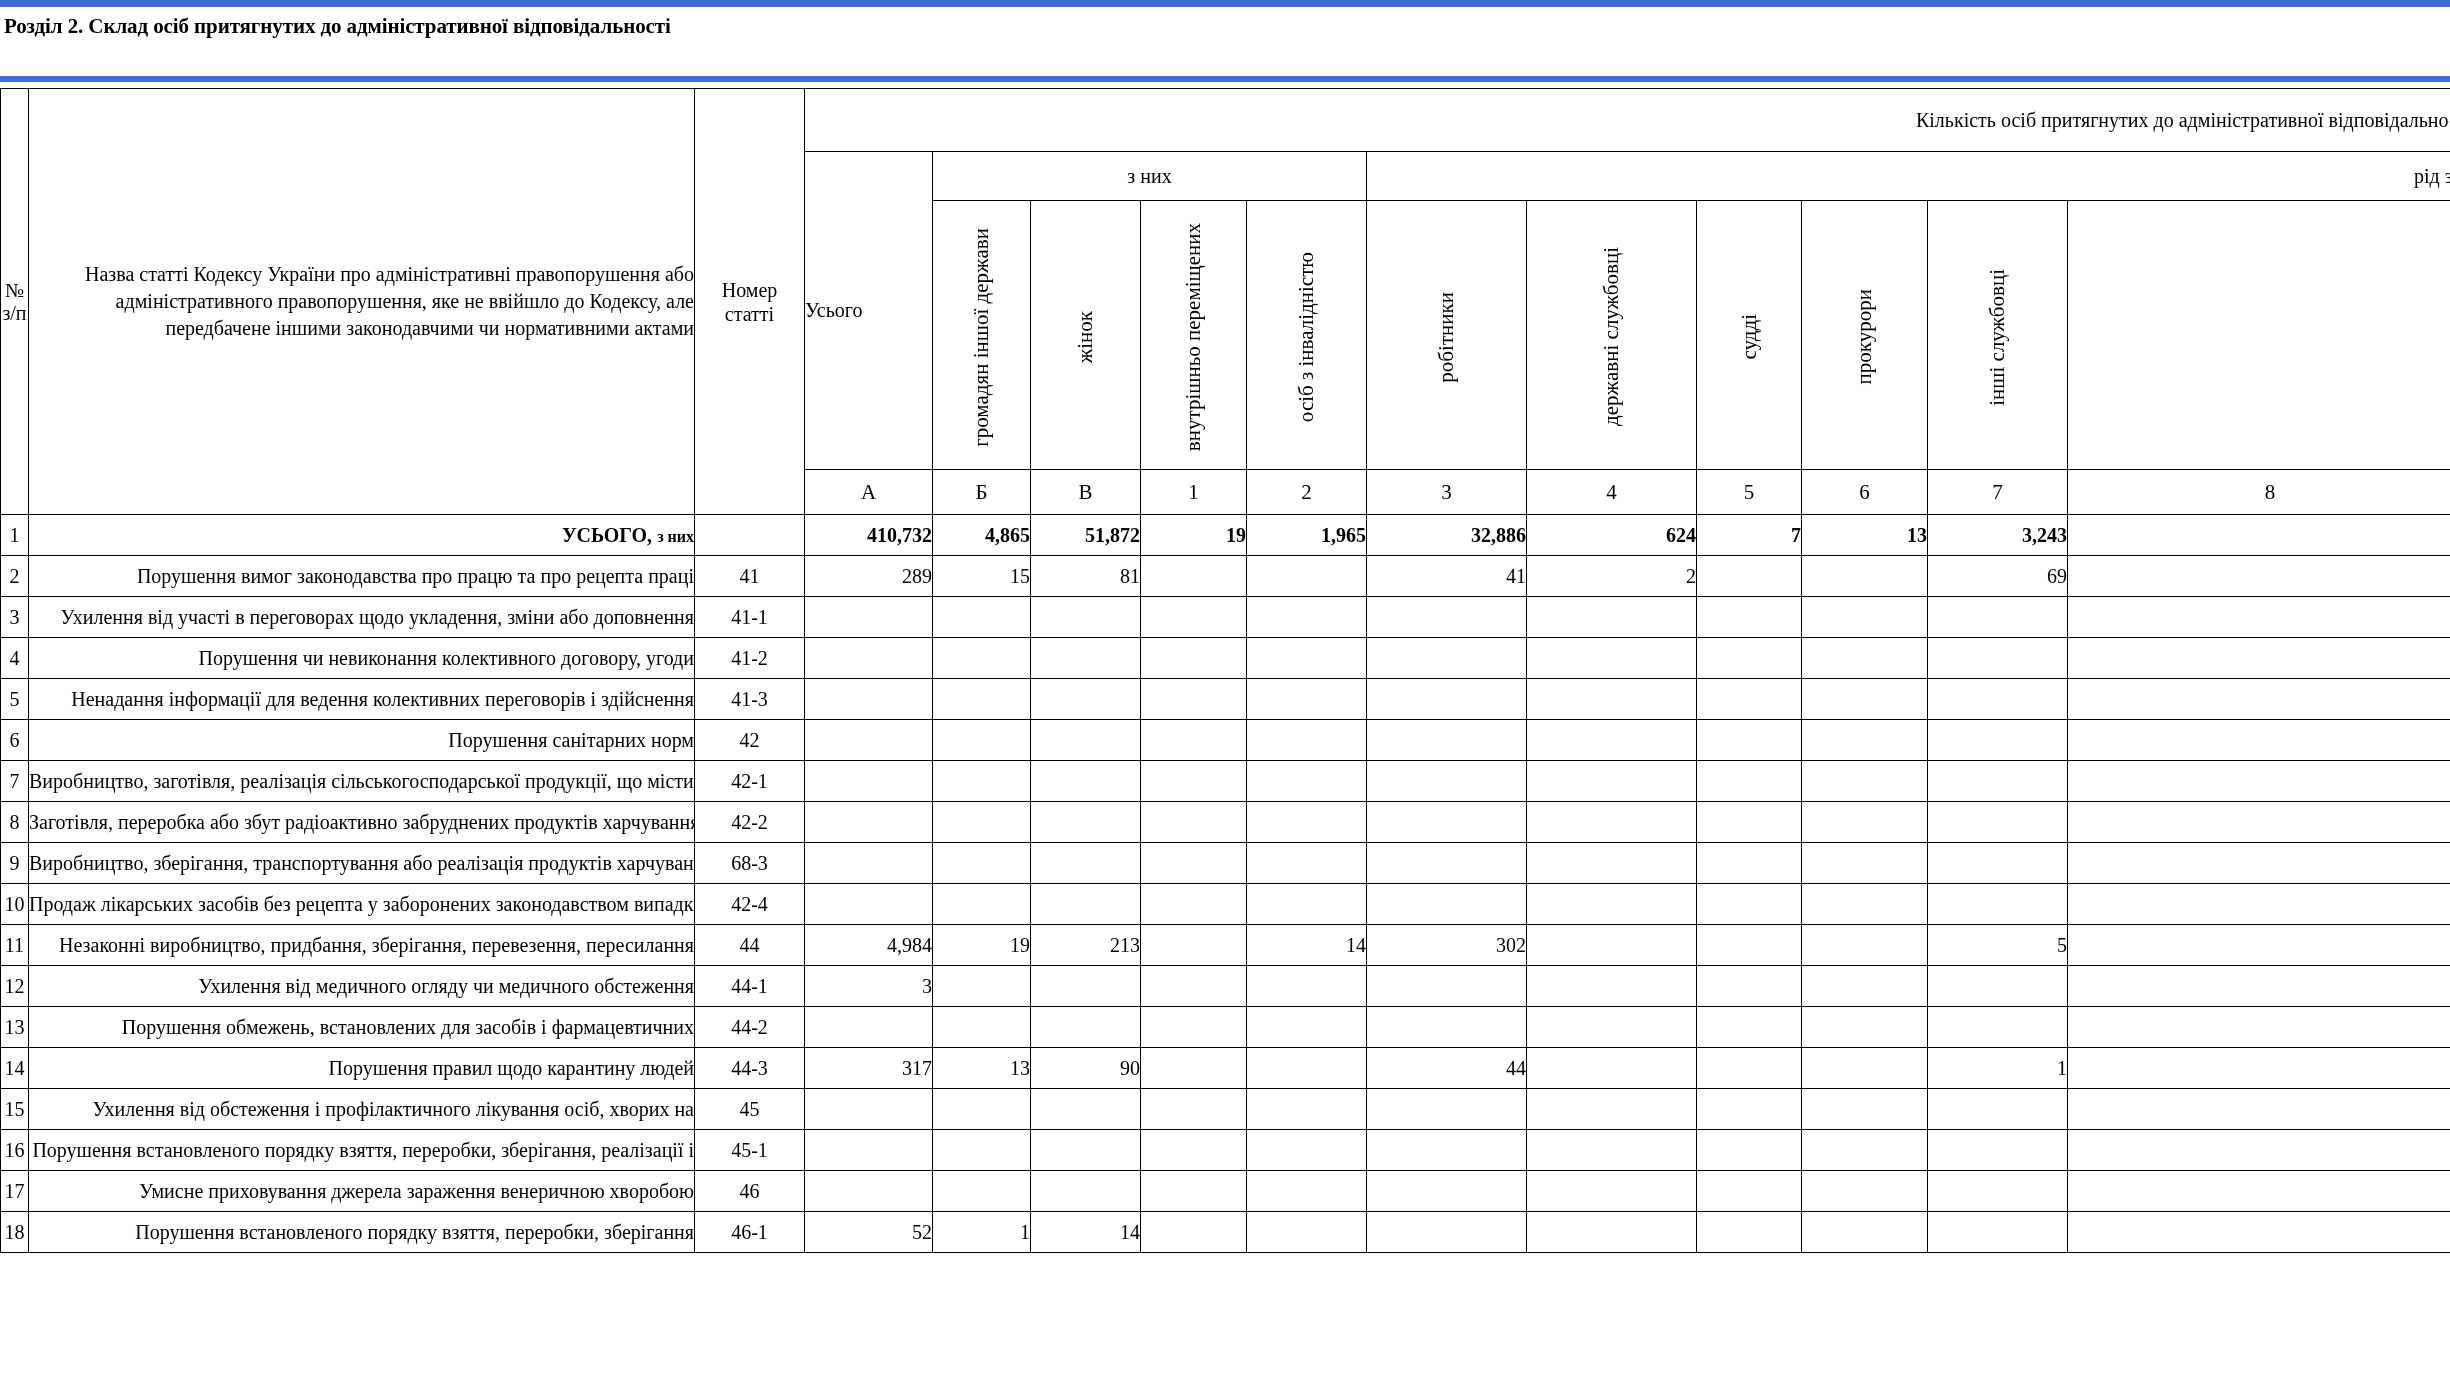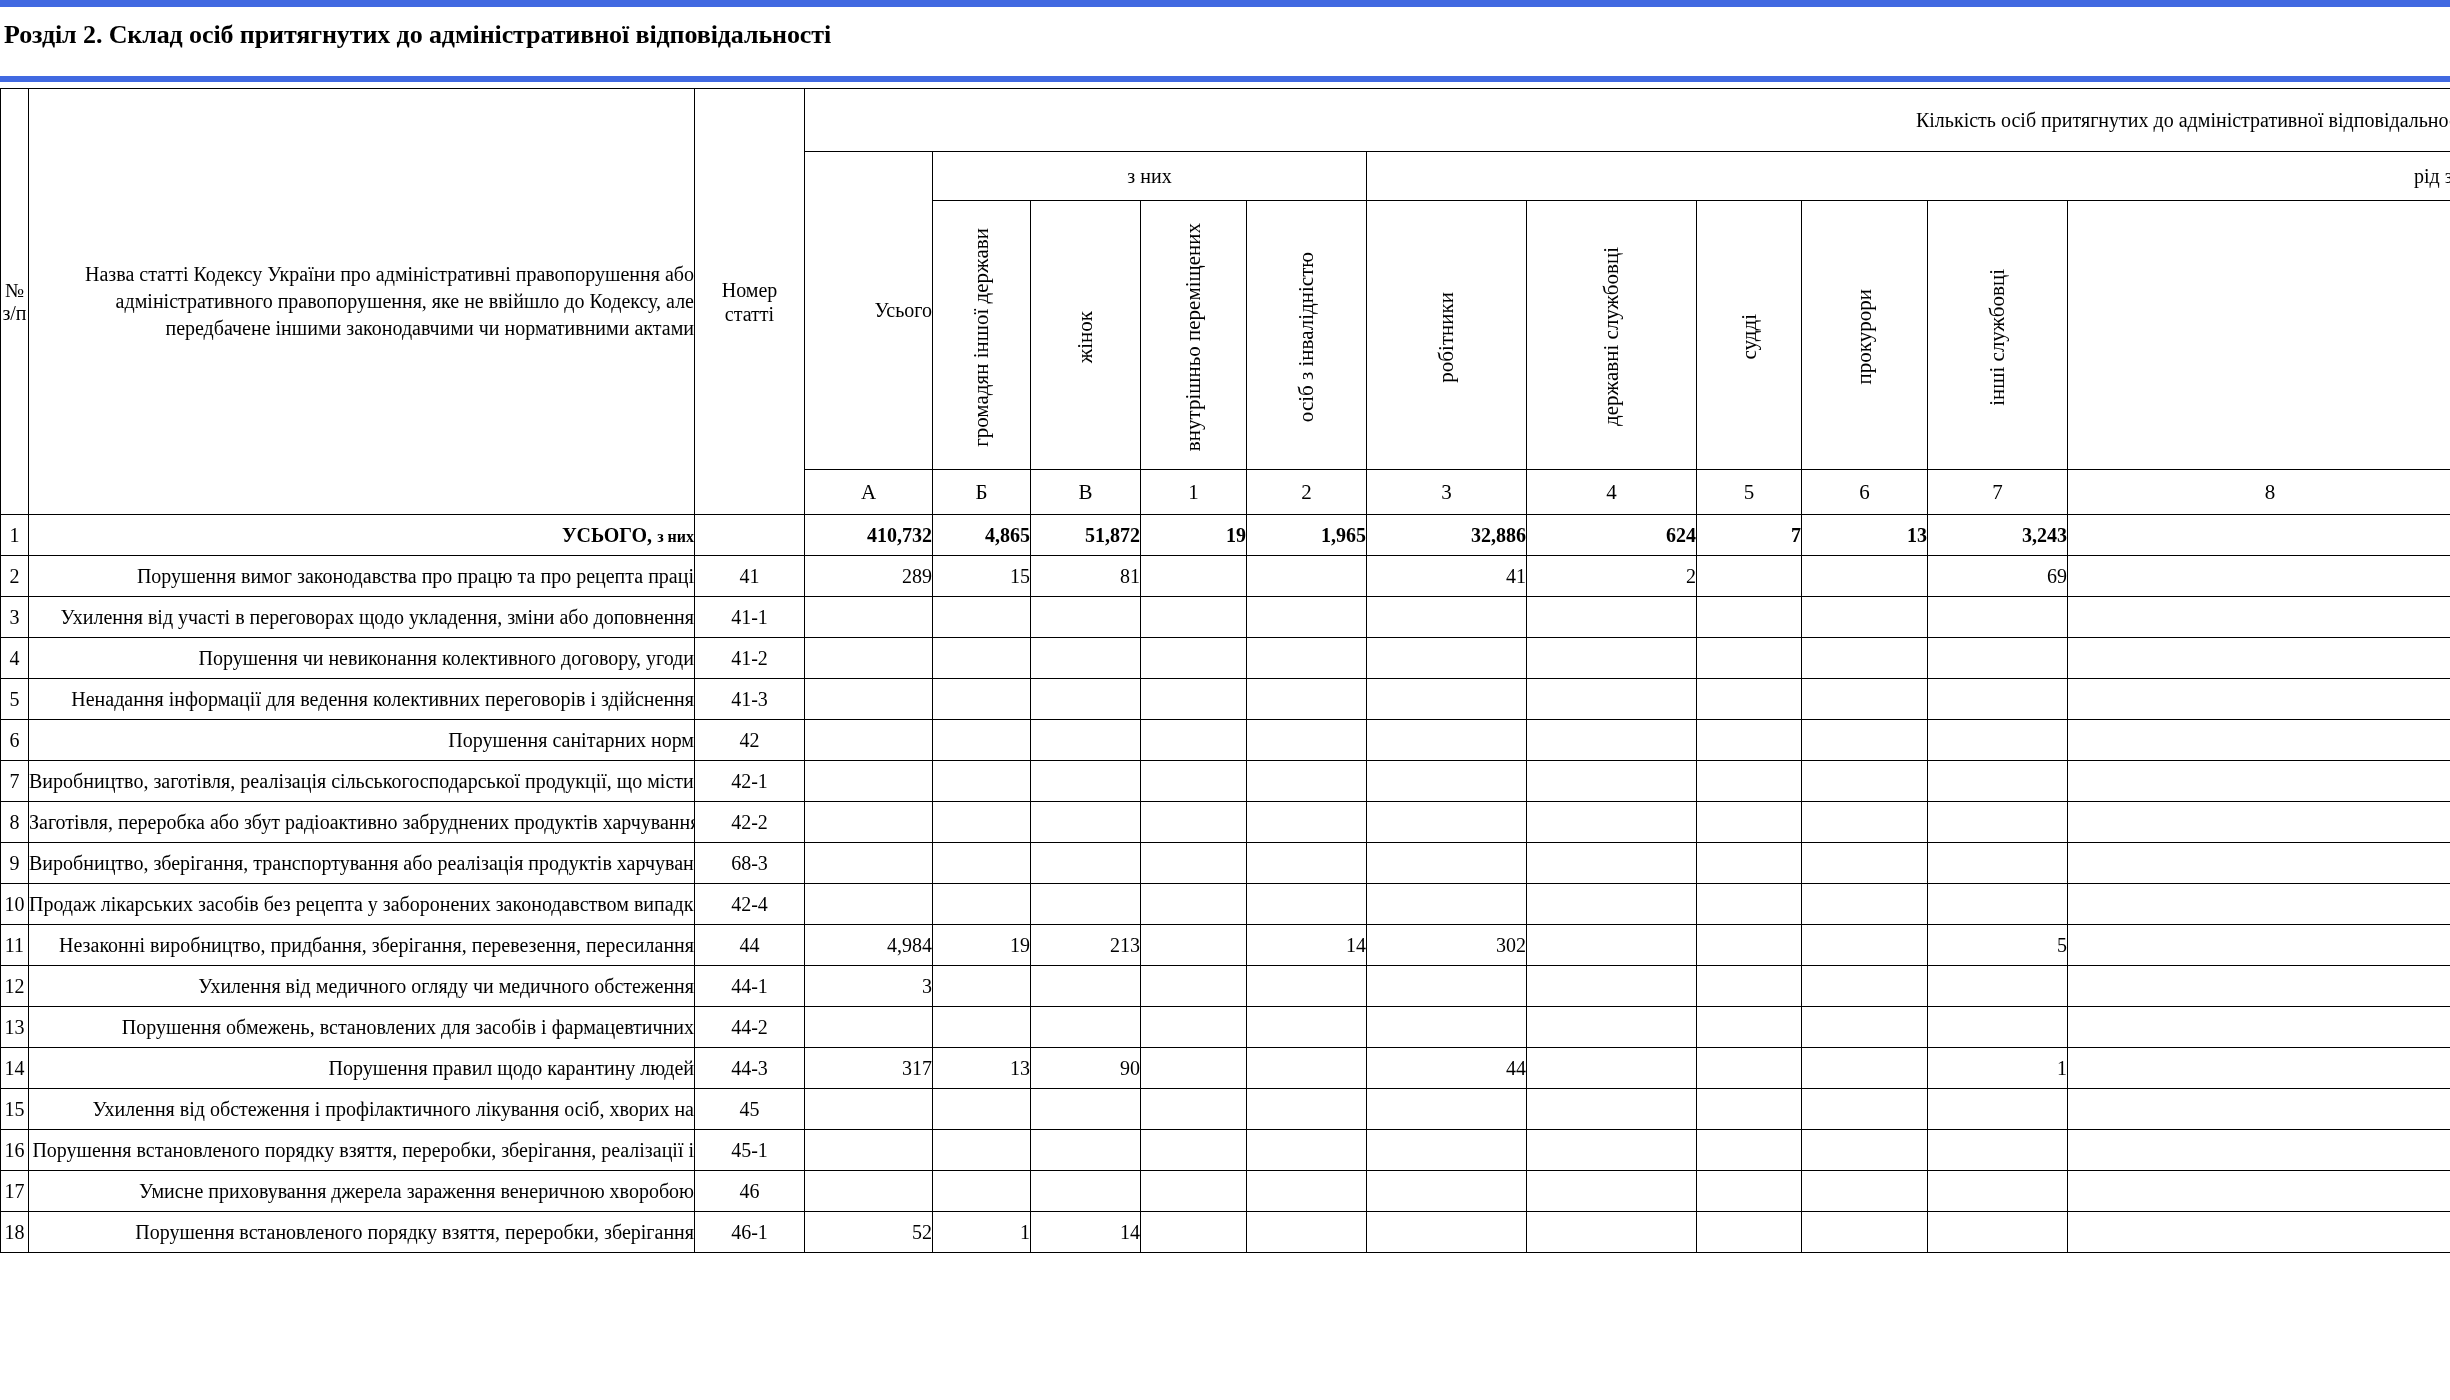--- a/index.html
+++ b/index.html
@@ -31,22 +31,22 @@
     top: 76px;
     width: 2450px;
     height: 6px;
     background: #4169e1;
   }
 
   
   .section-title {
     position: absolute;
     left: 4px;
-    top: 20px;
-    font-size: 26px;
+    top: 14px;
+    font-size: 21px;
     font-weight: bold;
     letter-spacing: -0.1px;
     white-space: nowrap;
   }
 
   
   .sheet {
     position: absolute;
     left: 0;
     top: 88px;
@@ -108,21 +108,21 @@
     transform: rotate(180deg);
     white-space: nowrap;
     font-size: 21px;
     margin: 0 auto;
     padding-bottom: 4px;
     line-height: 1;
     max-height: 260px;
   }
 
   .usogo-cell {
-    text-align: right;
+    text-align: left;
     vertical-align: bottom;
     font-weight: bold;
     font-size: 22px;
     padding-bottom: 10px;
   }
 
   .stub-np {
     text-align: center;
     vertical-align: middle;
     font-size: 22px;

